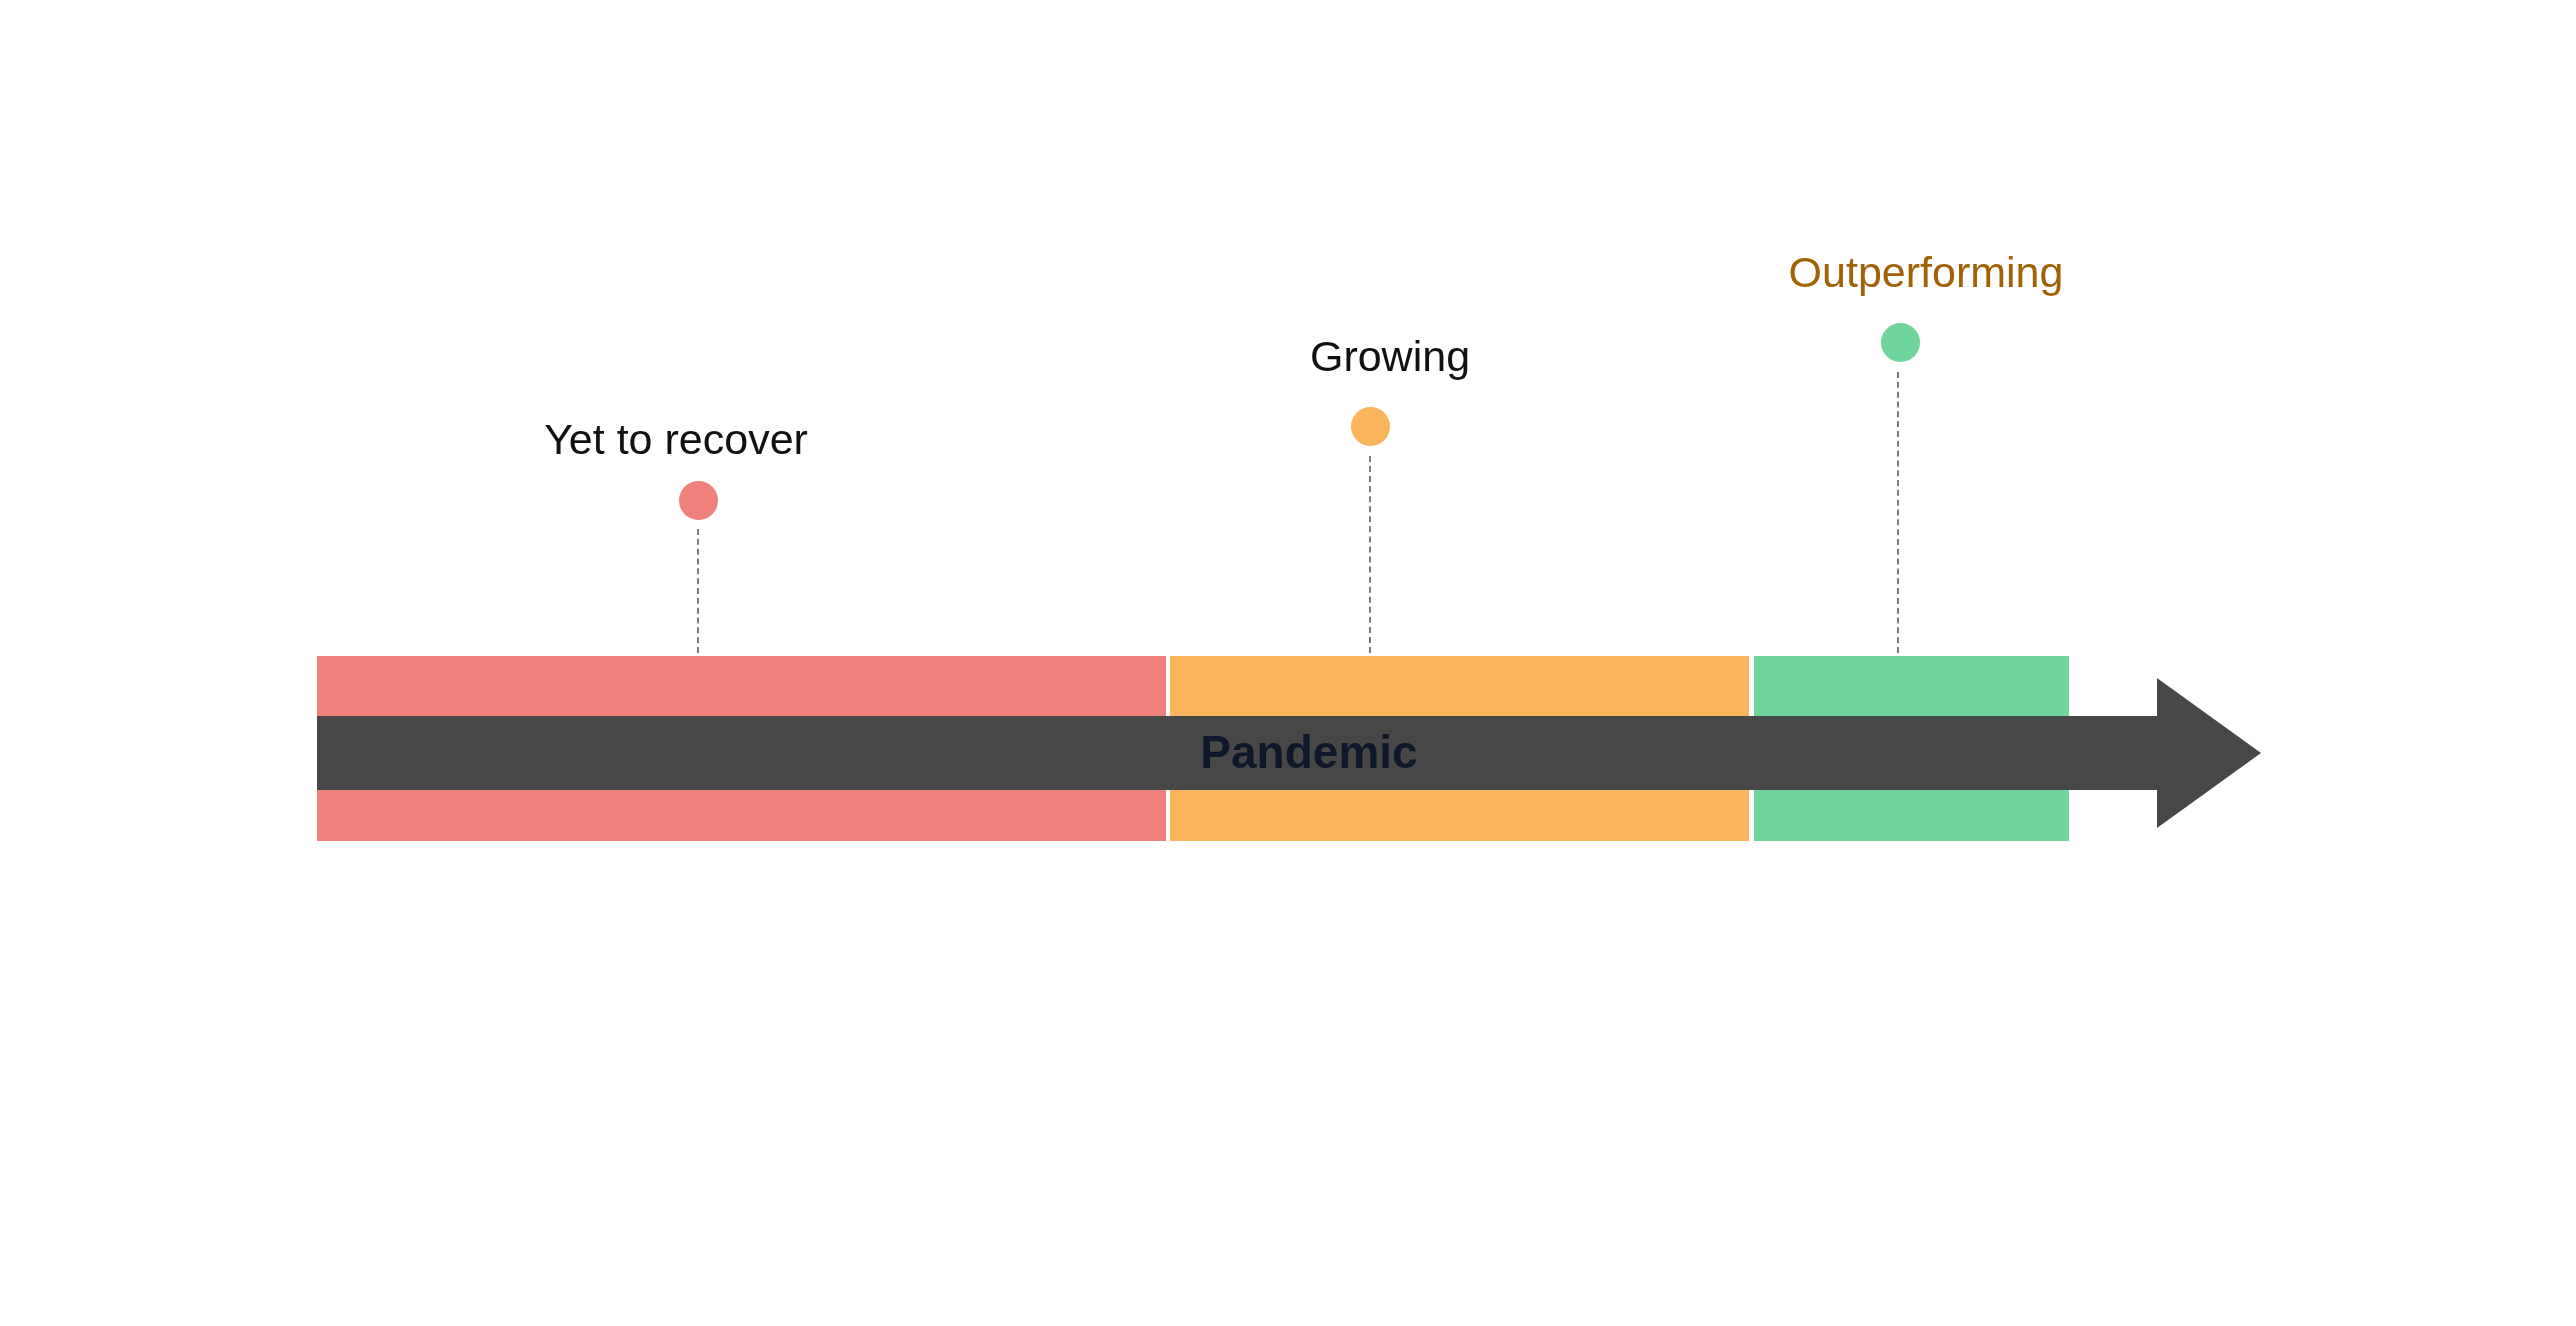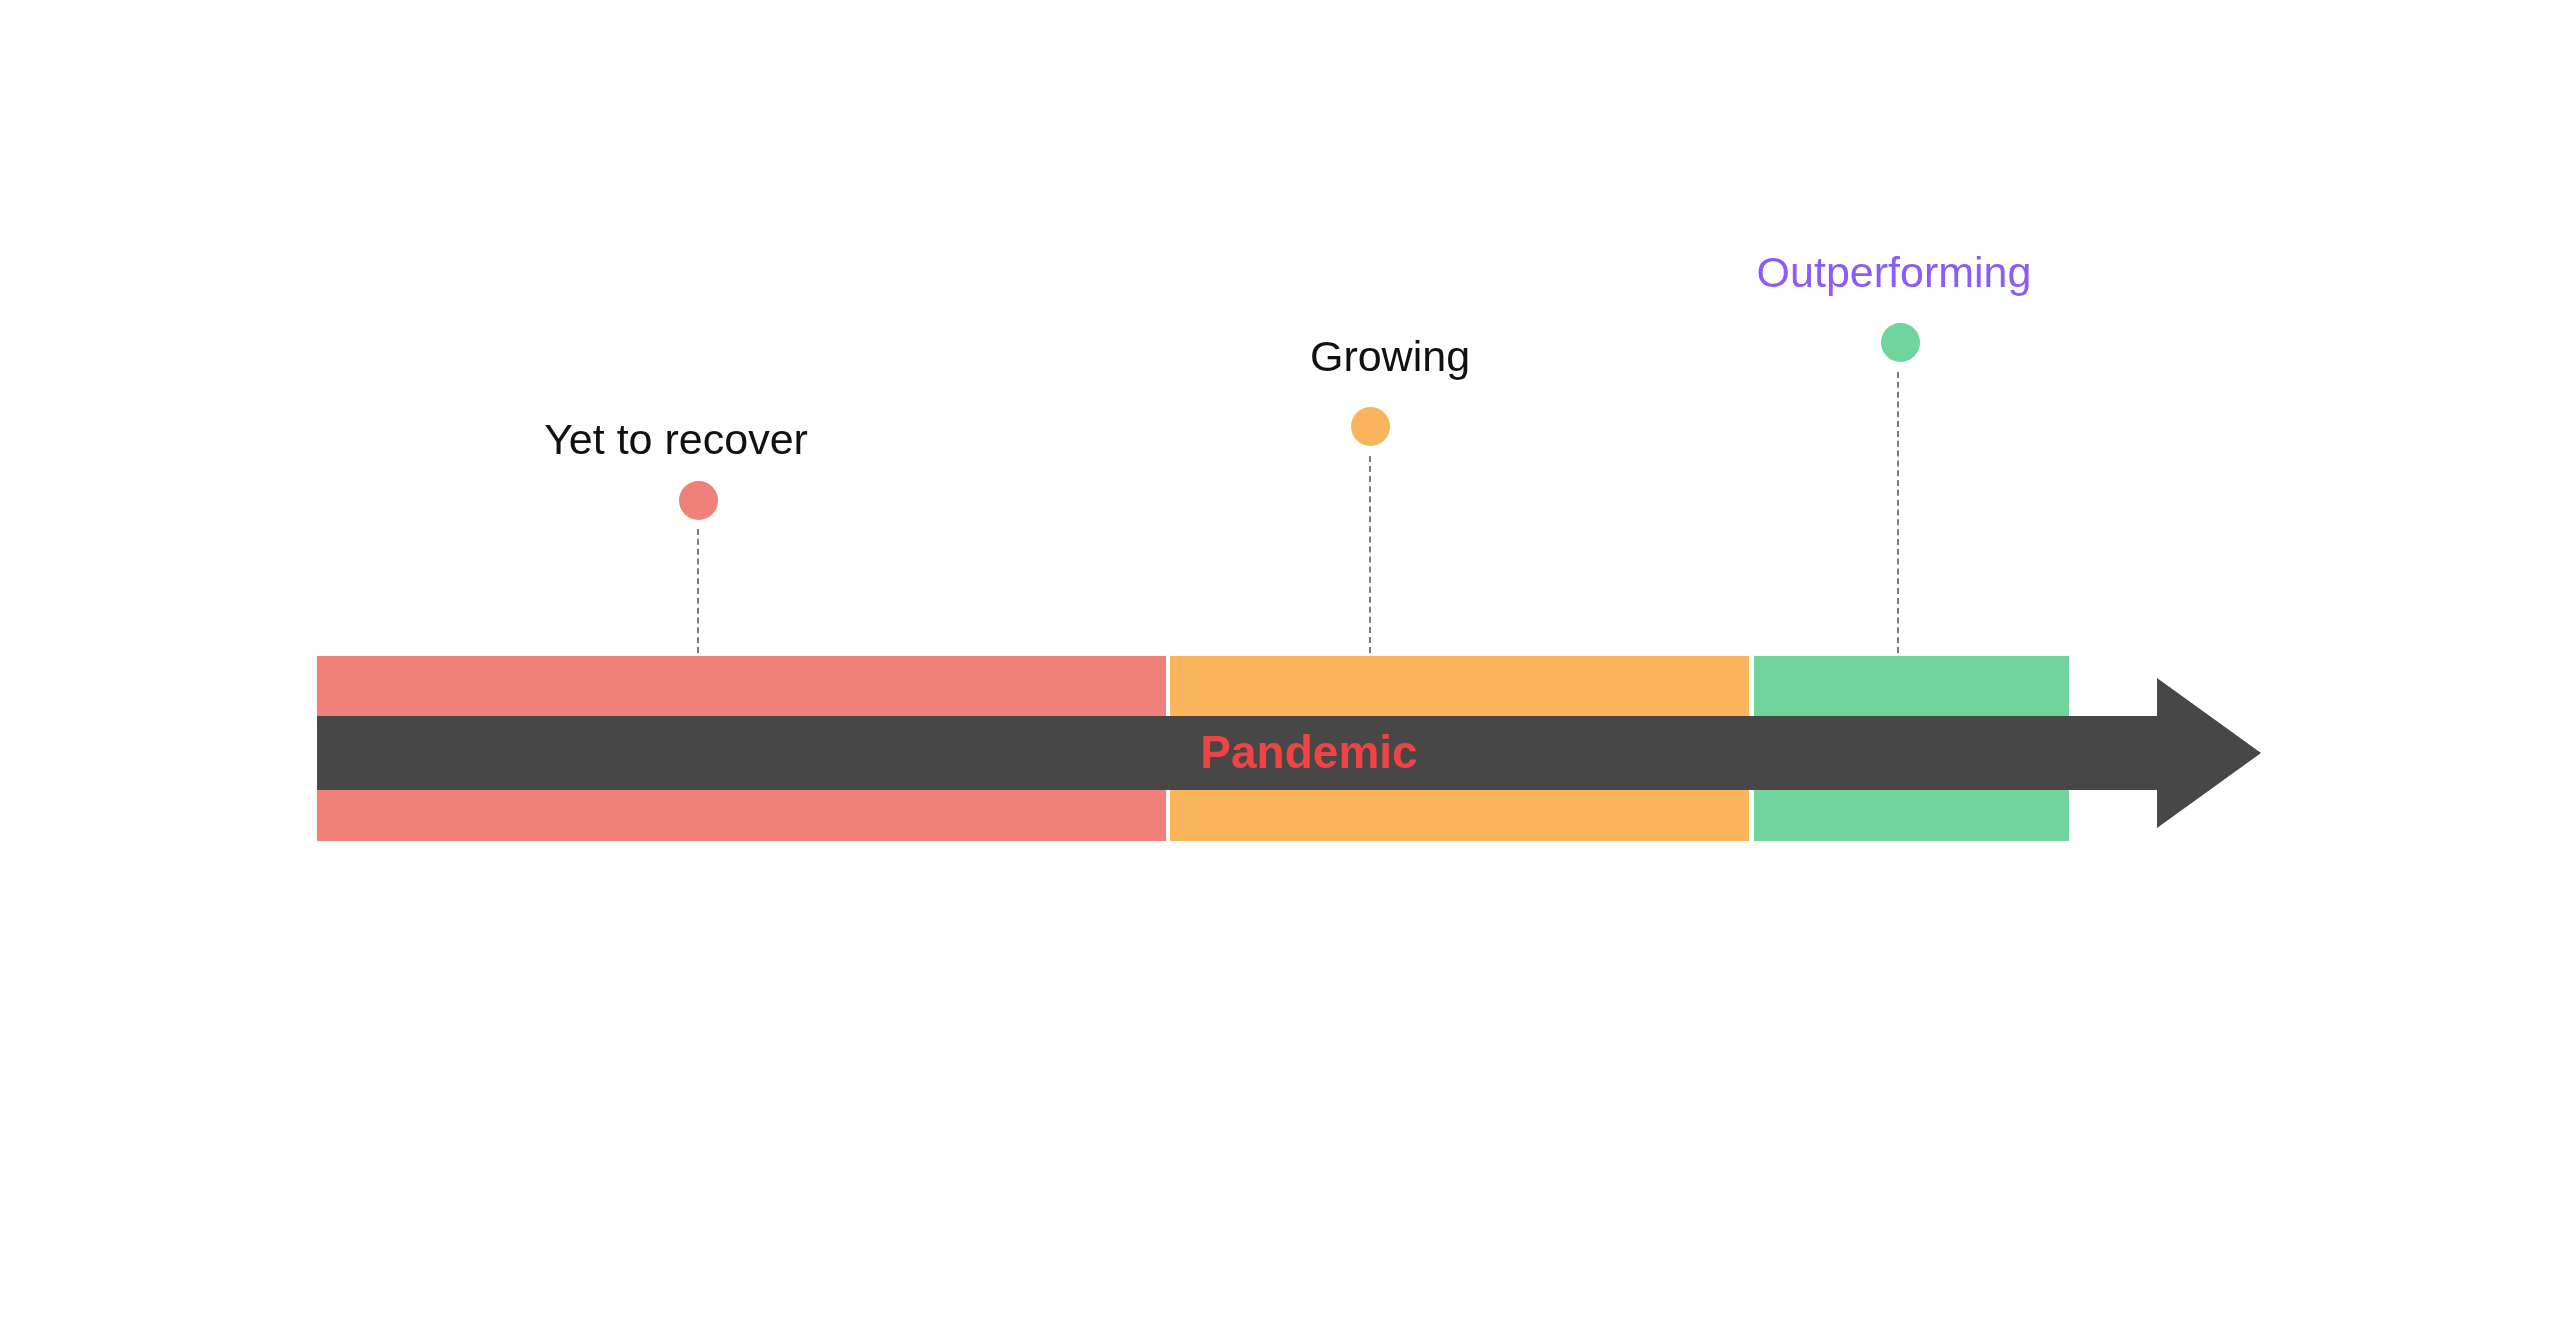--- a/index.html
+++ b/index.html
@@ -110,28 +110,28 @@
     <div class="m-dash" style="border-left-color: rgb(123, 123, 123);"></div>
   </div>
 
   <div class="milestone m2">
     <div class="m-label" style="color: rgb(17, 17, 17);">Growing</div>
     <div class="m-dot" style="background-color: rgb(249, 180, 92);"></div>
     <div class="m-dash" style="border-left-color: rgb(123, 123, 123);"></div>
   </div>
 
   <div class="milestone m3">
-    <div class="m-label" style="color: #8b5cf6;">Outperforming</div>
+    <div class="m-label" style="color: #a16207; margin-left: 32px;">Outperforming</div>
     <div class="m-dot" style="background-color: rgb(111, 213, 156);"></div>
     <div class="m-dash" style="border-left-color: rgb(123, 123, 123);"></div>
   </div>
 
   <div class="segment seg1" style="background-color: rgb(240, 128, 122);"></div>
   <div class="segment seg2" style="background-color: rgb(249, 180, 92);"></div>
   <div class="segment seg3" style="background-color: rgb(111, 213, 156);"></div>
 
   <div class="arrow-shaft" style="background-color: rgb(71, 71, 71);"></div>
   <div class="arrow-head" style="border-left-color: rgb(71, 71, 71);"></div>
-  <div class="arrow-label" style="color: #ef4444;">Pandemic</div>
+  <div class="arrow-label" style="color: #0f172a;">Pandemic</div>
 
 
 </div>
 
 
 </body></html>

